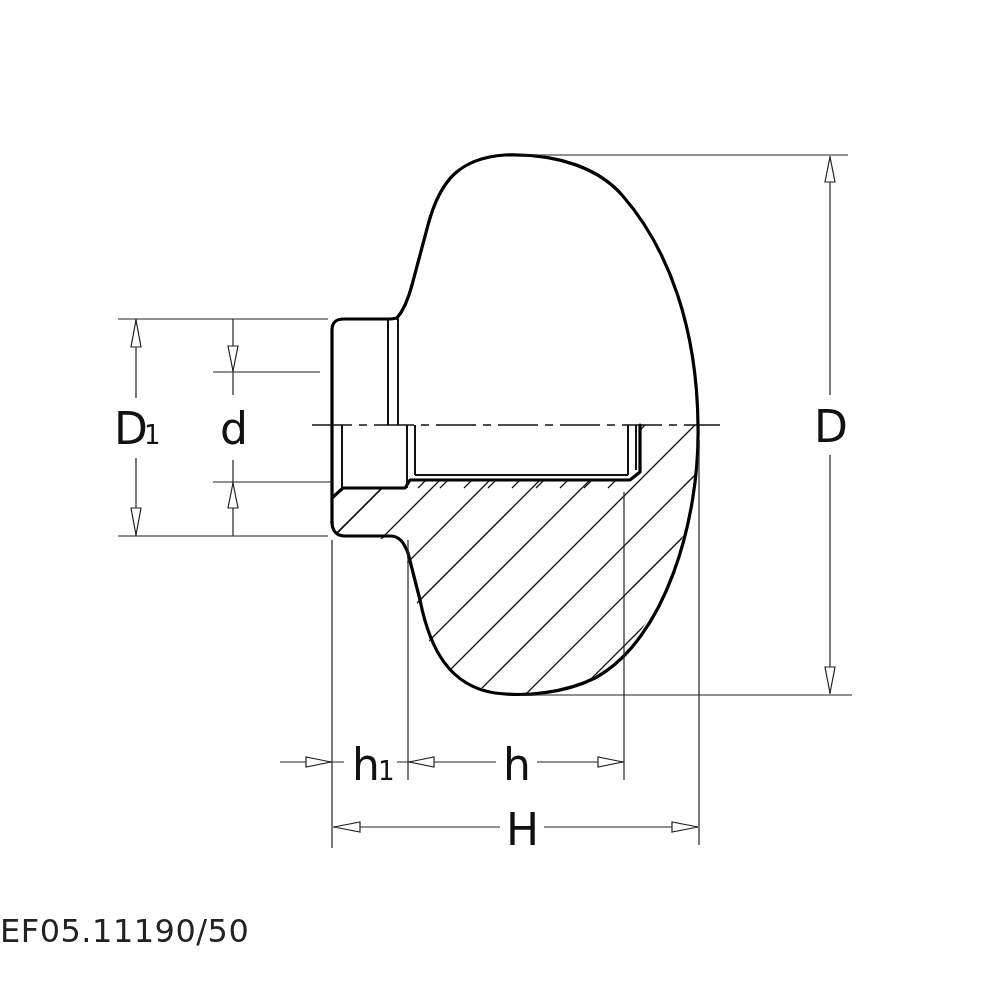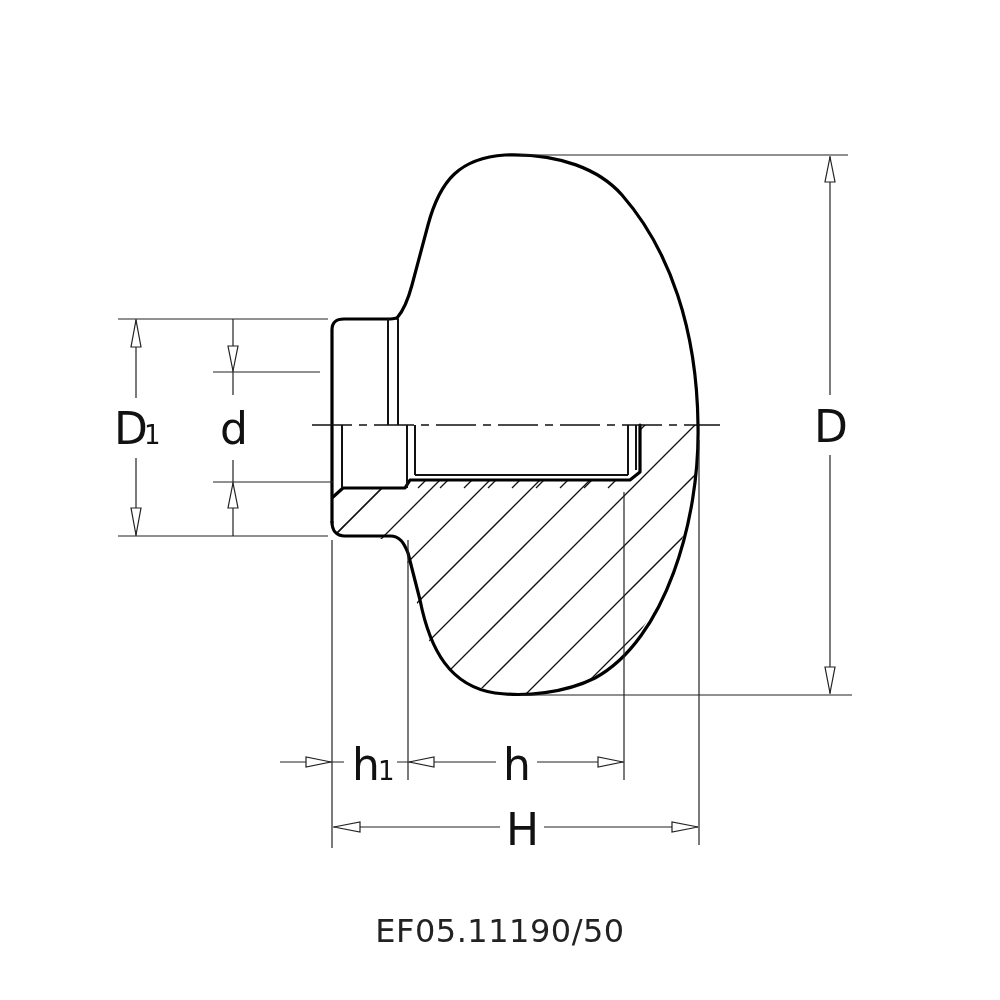--- a/index.html
+++ b/index.html
@@ -6,21 +6,21 @@
     body { width: 1000px; height: 1000px; position: relative; overflow: hidden; font-family: "DejaVu Sans", sans-serif; }
     #drawing { position: absolute; left: 0; top: 0; width: 1000px; height: 1000px; }
     .outline { fill: none; stroke: #000; stroke-width: 3.2; stroke-linejoin: round; stroke-linecap: round; }
     .thin { fill: none; stroke: #111; stroke-width: 1.3; }
     .dim { fill: none; stroke: #222; stroke-width: 1.2; }
     .hatch { stroke: #111; stroke-width: 1.3; }
     .center { fill: none; stroke: #111; stroke-width: 1.3; stroke-dasharray: 40 7 8 7; }
     .arrow { fill: #fff; stroke: #222; stroke-width: 1.2; }
     .dimlabel { font-family: "DejaVu Sans", sans-serif; font-size: 44px; fill: #111; }
     .dimsub { font-family: "DejaVu Sans", sans-serif; font-size: 26px; fill: #111; }
-    .caption { position: absolute; left: 0; width: 1000px; top: 912px; text-align: center; font-size: 32px; color: #222; letter-spacing: 0.5px; font-family: "DejaVu Sans", sans-serif; }
+    .caption { position: absolute; left: 0; width: 1000px; top: 912px; text-align: left; font-size: 32px; color: #222; letter-spacing: 0.5px; font-family: "DejaVu Sans", sans-serif; }
   </style>
 </head>
 <body>
 
 <svg id="drawing" viewBox="0 0 1000 1000" xmlns="http://www.w3.org/2000/svg">
   <defs>
     <clipPath id="hatchClip">
 
       <path d="M 334 488 L 405 488 L 410 480 L 628 480 L 640 472 L 640 425 L 697 425
                C 700 520 660 640 590 680 C 560 692 520 697 490 690

